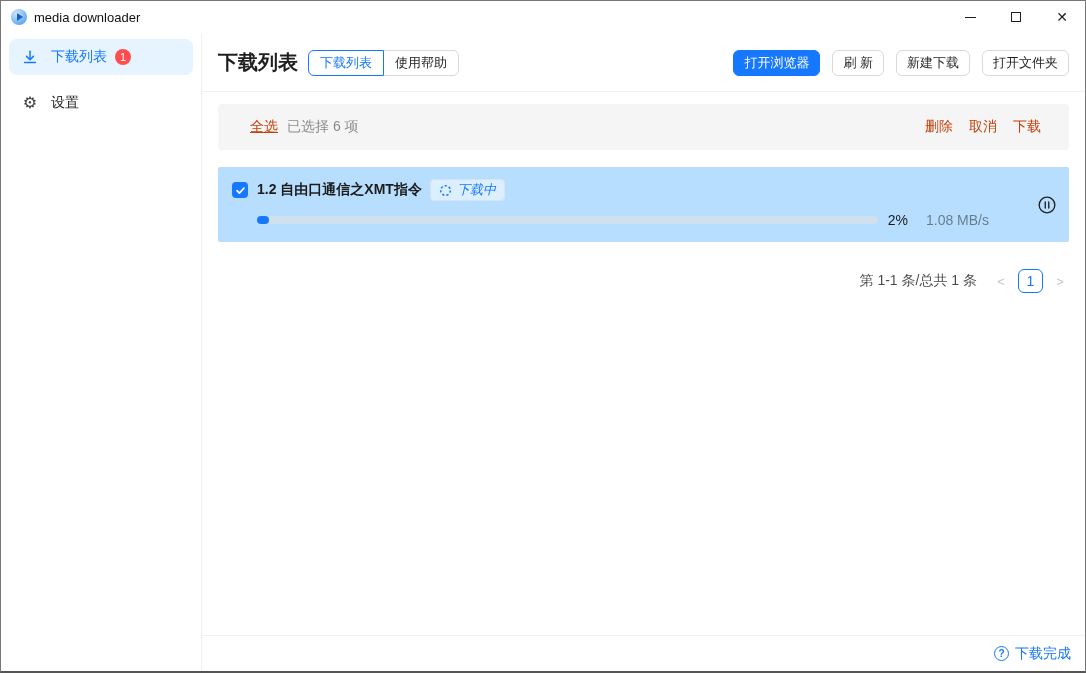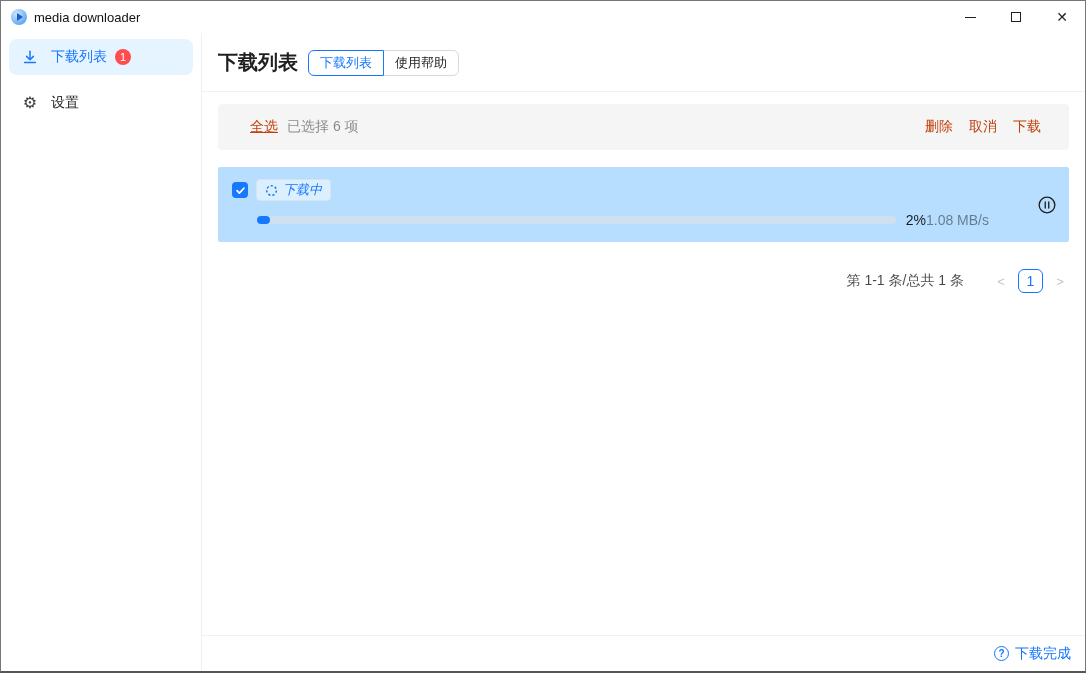--- a/index.html
+++ b/index.html
@@ -68,25 +68,25 @@
   .checkbox { width: 16px; height: 16px; border-radius: 4px; background: #1677ff; border: none; padding: 0;
     display: flex; align-items: center; justify-content: center; cursor: pointer; flex: none; }
   .item-title { margin-left: 9px; font-size: 14px; font-weight: bold; color: #1c1c1c; white-space: nowrap; }
   .status-tag { margin-left: 8px; height: 22px; display: inline-flex; align-items: center; gap: 5px;
     padding: 0 8px; background: rgba(255,255,255,0.5); border: 1px solid #d6e4f2; border-radius: 4px;
     font-size: 13px; color: #1677ff; white-space: nowrap; font-style: italic; }
   .row-line2 { display: flex; align-items: center; margin-left: 27px; margin-top: 9px; height: 20px; }
   .progress-track { flex: 1; height: 8px; border-radius: 4px; background: #cfe0ee; }
   .progress-fill { height: 8px; border-radius: 4px; background: #1677ff; min-width: 12px; width: 2%; }
   .pct { margin-left: 10px; font-size: 14px; color: rgba(0,0,0,0.88); }
-  .speed { font-size: 14px; }
+  .speed { margin-left: 18px; font-size: 14px; }
   .pause-btn { flex: none; width: 20px; height: 20px; margin-left: 48px; background: none; border: none;
     padding: 0; cursor: pointer; display: flex; align-items: center; justify-content: center; }
   .pagination { display: flex; align-items: center; justify-content: flex-end; margin-top: 27px; gap: 8px; font-size: 14px; }
-  .page-summary { color: rgba(0,0,0,0.72); margin-right: 20px; }
+  .page-summary { color: rgba(0,0,0,0.72); margin-right: 7px; }
   .page-arrow { background: none; border: none; color: rgba(0,0,0,0.25); font-size: 13px; width: 18px; height: 24px;
     cursor: default; font-family: inherit; padding: 0; }
   .page-num { min-width: 25px; height: 24px; border: 1px solid #1677ff; border-radius: 6px; background: #fff;
     color: #1677ff; font-size: 14px; cursor: pointer; font-family: inherit; padding: 0; }
   
   .footer { flex: none; height: 36px; border-top: 1px solid #f0f0f0; display: flex; align-items: center;
     justify-content: flex-end; padding: 0 14px; }
   .help-link { display: flex; align-items: center; gap: 6px; color: #1677ff; font-size: 14px; cursor: pointer; text-decoration: none; }
   .q-icon { width: 15px; height: 15px; border: 1.2px solid #1677ff; border-radius: 50%; display: inline-flex;
     align-items: center; justify-content: center; font-size: 10px; font-weight: bold; line-height: 1; }
@@ -135,20 +135,26 @@
     </aside>
 
     <main class="main">
 
       <div class="main-header">
         <h1 class="page-title">下载列表</h1>
         <div class="tab-group">
           <button class="tab active">下载列表</button>
           <button class="tab">使用帮助</button>
         </div>
+        <div class="header-actions">
+          <button class="btn primary">打开浏览器</button>
+          <button class="btn">刷 新</button>
+          <button class="btn">新建下载</button>
+          <button class="btn">打开文件夹</button>
+        </div>
       </div>
 
       <div class="content">
 
         <div class="selection-bar">
           <a class="link underlined">全选</a>
           <span class="muted sel-info">已选择 6 项</span>
           <span class="bar-spacer"></span>
           <span class="bar-actions">
             <a class="link">删除</a>
@@ -158,20 +164,21 @@
         </div>
 
         <div class="download-row">
           <div class="row-main">
             <div class="row-line1">
               <button class="checkbox">
                 <svg width="11" height="11" viewBox="0 0 12 12" fill="none" stroke="#ffffff" stroke-width="1.8" stroke-linecap="round" stroke-linejoin="round">
                   <path d="M2.2 6.2L4.8 8.8 9.8 3.4"></path>
                 </svg>
               </button>
+              <span class="item-title">1.2 自由口通信之XMT指令</span>
               <span class="status-tag">
                 <svg width="13" height="13" viewBox="0 0 14 14">
                   <circle cx="7" cy="7" r="5.2" fill="none" stroke="#1677ff" stroke-width="1.6" stroke-dasharray="2.4 2.2"></circle>
                 </svg>
                 <span>下载中</span>
               </span>
             </div>
             <div class="row-line2">
               <div class="progress-track">
                 <div class="progress-fill" style="width: 2%;"></div>

